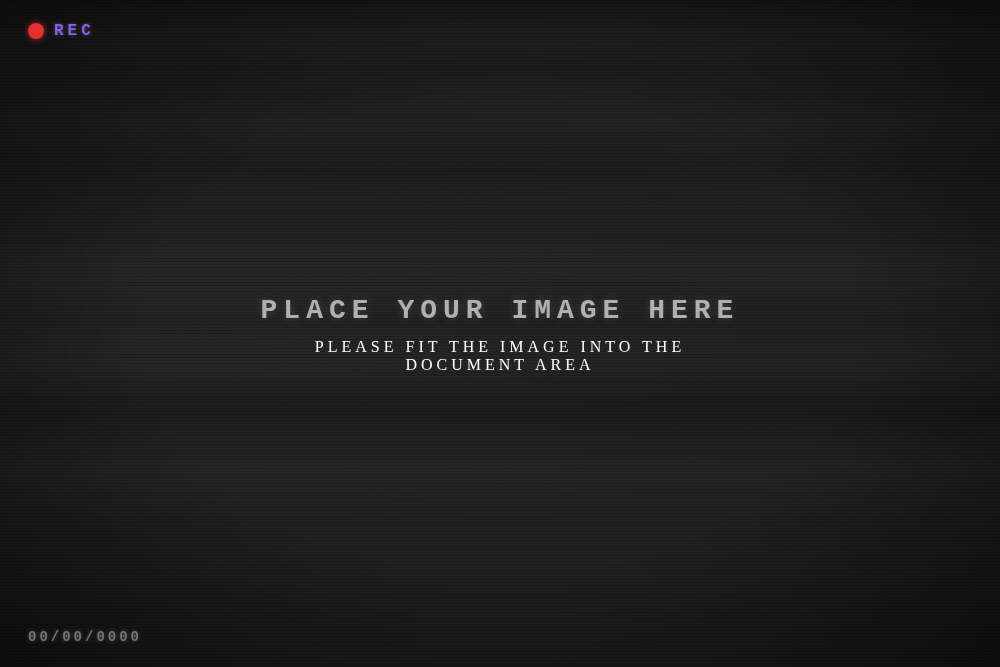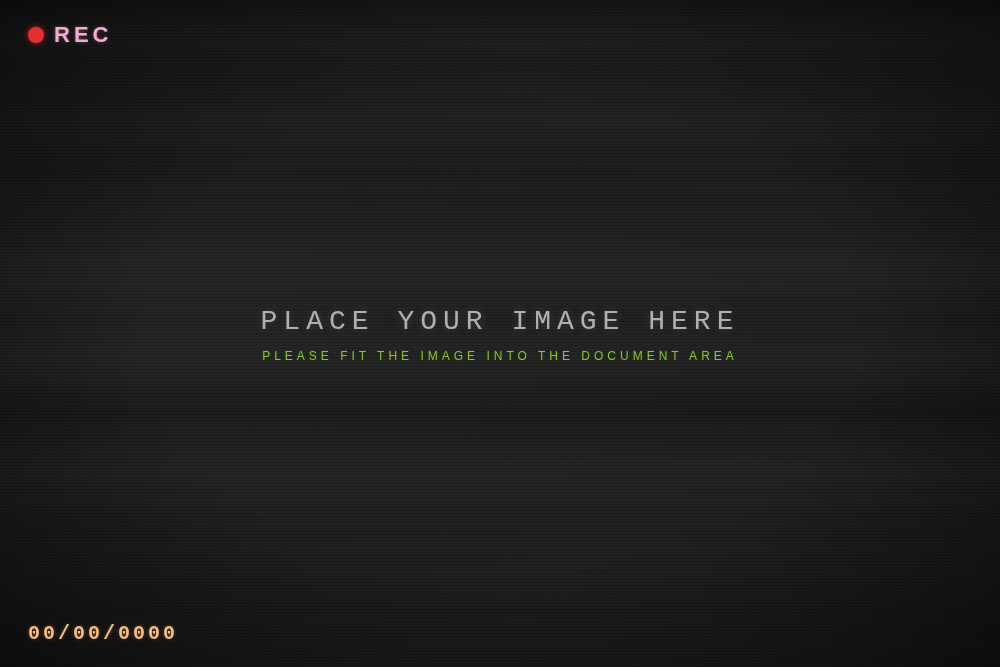--- a/index.html
+++ b/index.html
@@ -122,25 +122,25 @@
 
     .rec-dot {
       width: 16px;
       height: 16px;
       border-radius: 50%;
       background: #e53030;
       box-shadow: 0 0 6px rgba(229, 48, 48, 0.7);
     }
 
     .rec-text {
-      color: #f9a8d4;
-      font-size: 22px;
+      color: #8b5cf6;
+      font-size: 16px;
       font-weight: bold;
       letter-spacing: 4px;
-      font-family: Liberation Sans, sans-serif;
+      font-family: Liberation Mono, monospace;
       text-shadow: 0 0 4px rgba(200,200,200,0.3);
     }
 
     
     .timestamp {
       position: absolute;
       top: 22px;
       right: 30px;
       color: #e8e8e8;
       font-size: 22px;
@@ -148,22 +148,22 @@
       letter-spacing: 3px;
       font-family: 'Courier New', monospace;
       text-shadow: 0 0 4px rgba(200,200,200,0.3);
     }
 
     
     .date-stamp {
       position: absolute;
       bottom: 22px;
       left: 28px;
-      color: #fdba74;
-      font-size: 20px;
+      color: #737373;
+      font-size: 14px;
       font-weight: bold;
       letter-spacing: 3px;
       font-family: 'Courier New', monospace;
       text-shadow: 0 0 4px rgba(200,200,200,0.3);
     }
 
     
     .camera-label {
       position: absolute;
       bottom: 22px;
@@ -182,32 +182,32 @@
       top: 50%;
       left: 50%;
       transform: translate(-50%, -50%);
       text-align: center;
       z-index: 15;
     }
 
     .main-placeholder {
       color: #b0b0b0;
       font-size: 28px;
-      font-weight: normal;
+      font-weight: bold;
       letter-spacing: 6px;
       font-family: 'Courier New', monospace;
       text-shadow: 0 0 8px rgba(150,150,150,0.3);
       margin-bottom: 12px;
     }
 
     .sub-placeholder {
-      color: #84cc16;
-      font-size: 12px;
+      color: #ffffff;
+      font-size: 16px;
       letter-spacing: 4px;
-      font-family: Liberation Sans, sans-serif;
+      font-family: Liberation Serif, serif;
       text-shadow: 0 0 4px rgba(120,120,120,0.2);
     }
 
     
     .bg-texture {
       position: absolute;
       top: 0;
       left: 0;
       width: 100%;
       height: 100%;

